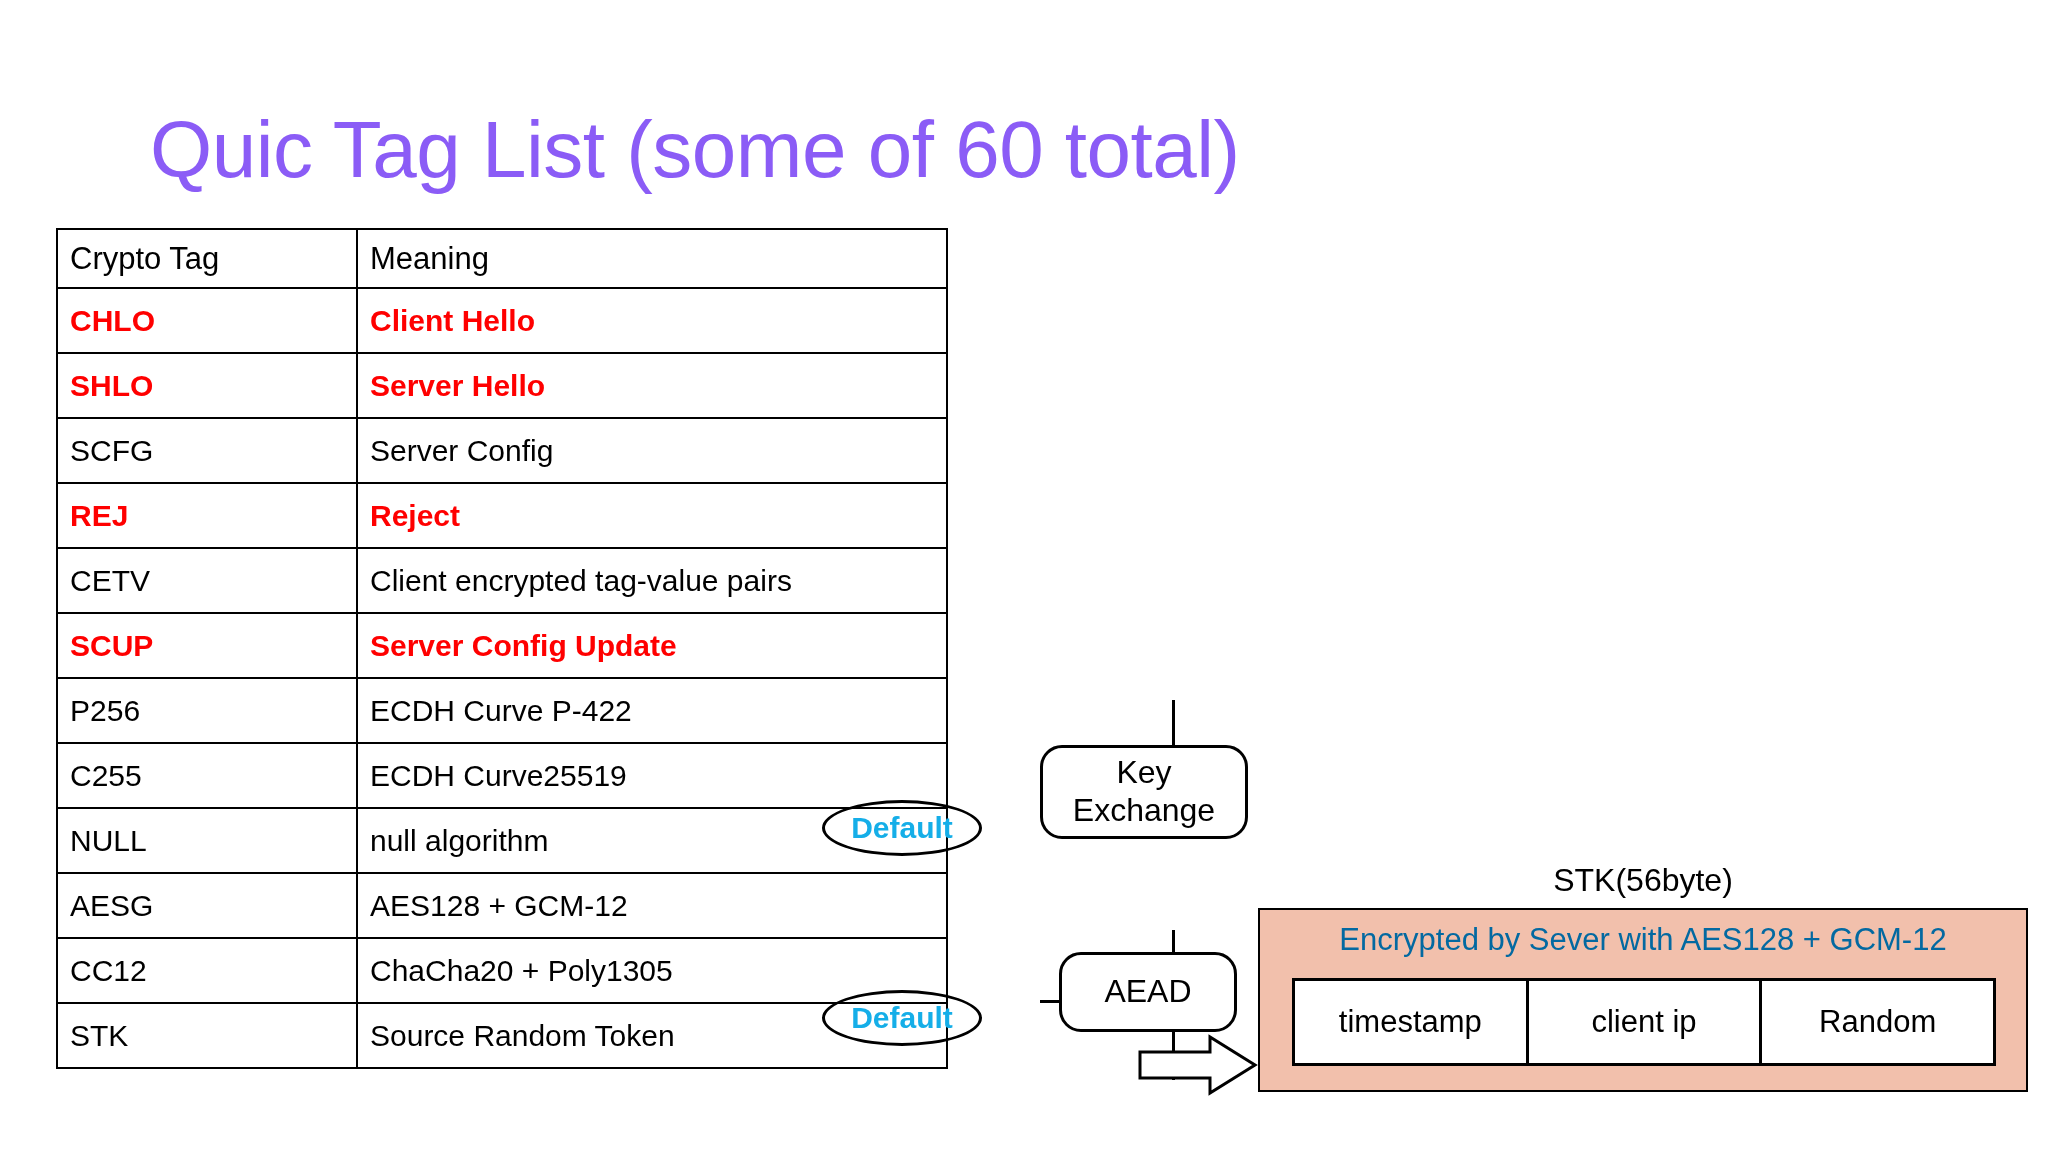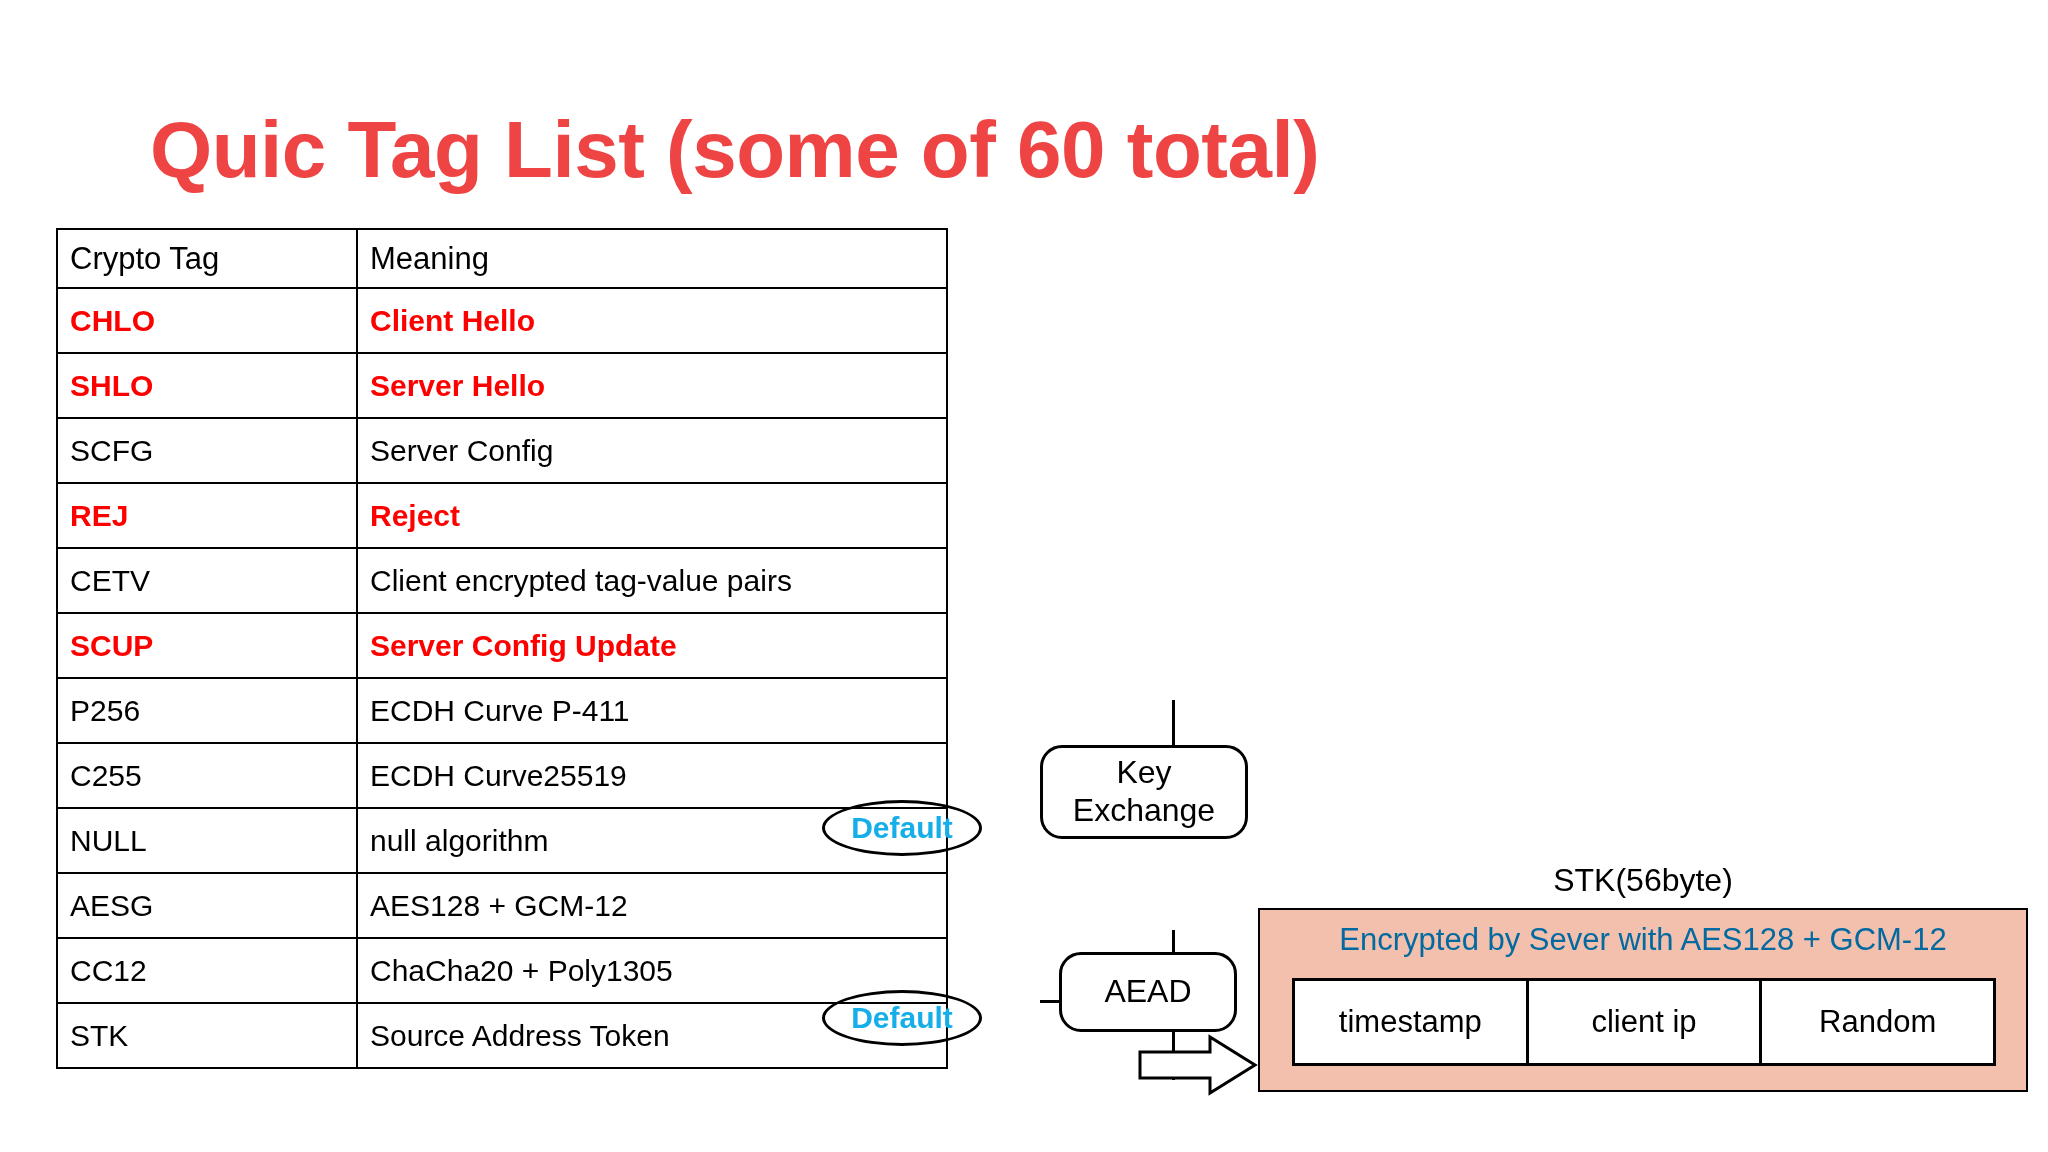--- a/index.html
+++ b/index.html
@@ -20,24 +20,24 @@
     overflow: hidden;
   }
 
   
   #title {
     position: absolute;
     left: 150px;
     top: 110px;
     font-size: 80px;
     line-height: 1;
-    font-weight: 700;
+    font-weight: 400;
     letter-spacing: -0.5px;
     white-space: nowrap;
-    color: #ef4444;
+    color: #8b5cf6;
   }
 
   
   #tag-table {
     position: absolute;
     left: 56px;
     top: 228px;
     width: 838px;
     border-collapse: collapse;
     table-layout: fixed;
@@ -213,41 +213,41 @@
         <tr>
           <td class="col-tag">CETV</td>
           <td class="col-mean">Client encrypted tag-value pairs</td>
         </tr>
         <tr class="hl">
           <td class="col-tag">SCUP</td>
           <td class="col-mean">Server Config Update</td>
         </tr>
         <tr>
           <td class="col-tag">P256</td>
-          <td class="col-mean">ECDH Curve P-411</td>
+          <td class="col-mean">ECDH Curve P-422</td>
         </tr>
         <tr>
           <td class="col-tag">C255</td>
           <td class="col-mean">ECDH Curve25519</td>
         </tr>
         <tr>
           <td class="col-tag">NULL</td>
           <td class="col-mean">null algorithm</td>
         </tr>
         <tr>
           <td class="col-tag">AESG</td>
           <td class="col-mean">AES128 + GCM-12</td>
         </tr>
         <tr>
           <td class="col-tag">CC12</td>
           <td class="col-mean">ChaCha20 + Poly1305</td>
         </tr>
         <tr>
           <td class="col-tag">STK</td>
-          <td class="col-mean">Source Address Token</td>
+          <td class="col-mean">Source Random Token</td>
         </tr>
       </tbody>
   </table>
 
   <div class="default-ellipse" id="default-c255">Default</div>
   <div class="default-ellipse" id="default-cc12">Default</div>
 
   <div class="conn" id="spine-ke"></div>
   <div class="conn" id="stub-ke"></div>
   <div class="conn" id="spine-ae"></div>

